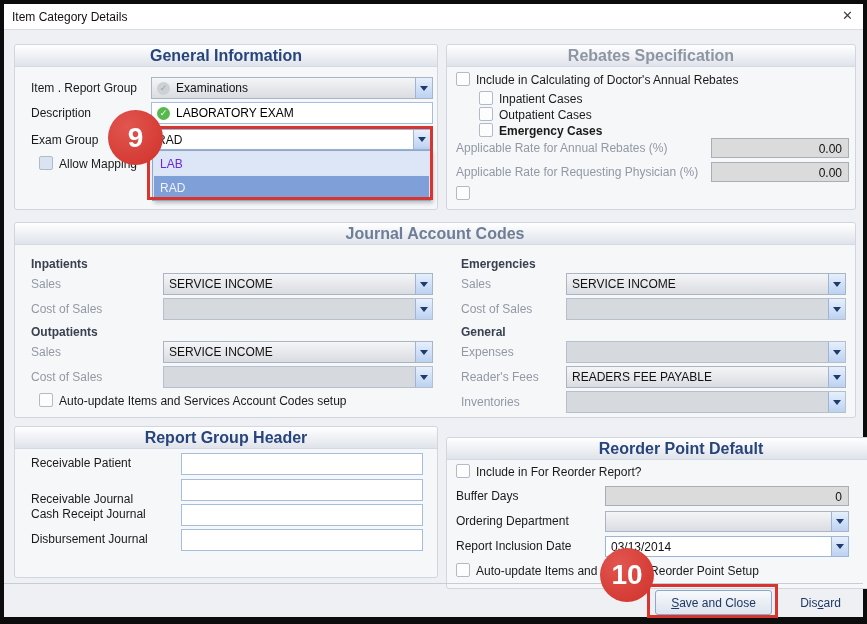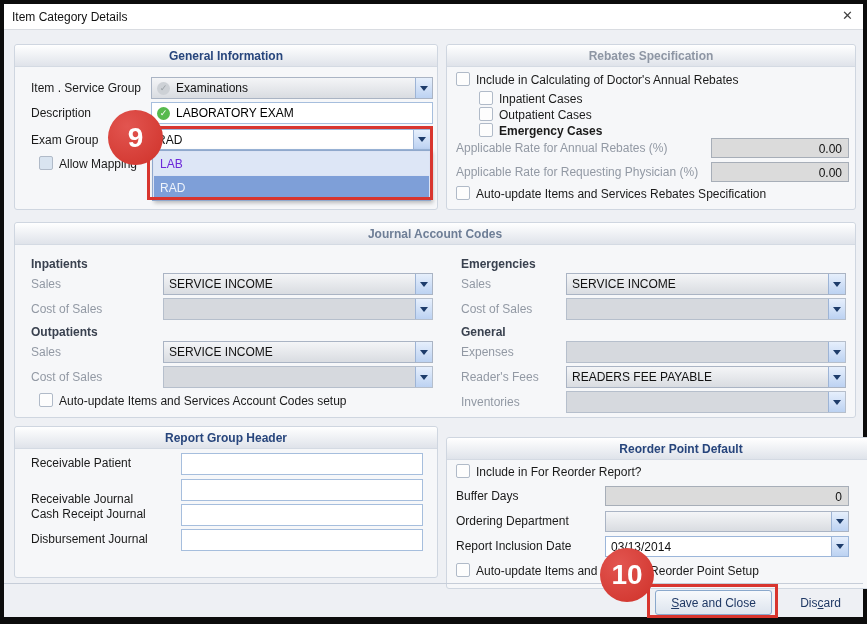--- a/index.html
+++ b/index.html
@@ -6,21 +6,21 @@
   body { font-family:"Liberation Sans", sans-serif; background:#555; }
   .dialog { position:relative; width:867px; height:624px; background:#0c0c0c; overflow:hidden; }
   .titlebar { position:absolute; left:4px; top:4px; right:4px; height:26px; background:#ffffff;
               border-bottom:1px solid #d9dce1; display:flex; align-items:center; }
   .title { font-size:12px; color:#111; padding-left:8px; }
   .closex { position:absolute; right:10px; top:4px; font-size:13px; color:#404040; cursor:pointer; }
   .bodyarea { position:absolute; left:4px; top:30px; right:4px; bottom:7px; background:#eef0f4; }
 
   .group { position:absolute; background:#f6f7f9; border:1px solid #cfd6e0; border-radius:3px; }
   .ghead { height:22px; background:linear-gradient(#ffffff,#dfe3ea); border-bottom:1px solid #d4dae3;
-           border-radius:3px 3px 0 0; text-align:center; font-size:12px; font-weight:bold; line-height:22px; }
+           border-radius:3px 3px 0 0; text-align:center; font-size:16px; font-weight:bold; line-height:22px; }
   .navy { color:#27457c; } .grayhead { color:#8e96a4; } .bluegray { color:#6e7e96; }
 
   .lbl { position:absolute; font-size:12px; color:#1a1a1a; white-space:nowrap; }
   .dlbl { position:absolute; font-size:12px; color:#9299a4; white-space:nowrap; }
   .blbl { position:absolute; font-size:12px; font-weight:bold; color:#39414f; white-space:nowrap; }
 
   .combo { position:absolute; height:22px; background:linear-gradient(#f4f5f7,#d9dce1);
            border:1px solid #aab4c4; font-size:12px; display:flex; align-items:center;
            padding-left:5px; cursor:default; }
   .combo.white { background:#ffffff; border-color:#9cb6da; }
@@ -66,21 +66,21 @@
 
   <div class="titlebar">
     <span class="title">Item Category Details</span>
     <span class="closex">✕</span>
   </div>
 
   <div class="bodyarea">
 
     <div class="group" style="left:10px;top:14px;width:424px;height:166px;">
       <div class="ghead navy">General Information</div>
-      <span class="lbl" style="left:16px;top:36px;">Item . Service Group</span>
+      <span class="lbl" style="left:16px;top:36px;">Item . Report Group</span>
       <div class="combo" style="left:136px;top:32px;width:282px;">
         <span class="cicon gray">✓</span>
         <span class="combo-text">Examinations</span>
         <span class="combo-arrow">
             <i></i>
           </span>
       </div>
       <span class="lbl" style="left:16px;top:61px;">Description</span>
       <div class="tfield" style="left:136px;top:57px;width:282px;">
         <span class="cicon green">✓</span>
@@ -109,21 +109,20 @@
       <span class="lbl" style="left:52px;top:47px;">Inpatient Cases</span>
       <span class="cb" style="left:32px;top:62px;"></span>
       <span class="lbl" style="left:52px;top:63px;">Outpatient Cases</span>
       <span class="cb" style="left:32px;top:78px;"></span>
       <span class="lbl" style="left:52px;top:79px;font-weight:bold;">Emergency Cases</span>
       <span class="dlbl" style="left:9px;top:96px;">Applicable Rate for Annual Rebates (%)</span>
       <div class="numfield" style="left:264px;top:93px;width:138px;">0.00</div>
       <span class="dlbl" style="left:9px;top:120px;">Applicable Rate for Requesting Physician (%)</span>
       <div class="numfield" style="left:264px;top:117px;width:138px;">0.00</div>
       <span class="cb" style="left:9px;top:141px;"></span>
-      <span class="lbl" style="left:29px;top:142px;">Auto-update Items and Services Rebates Specification</span>
     </div>
 
     <div class="group" style="left:10px;top:192px;width:842px;height:196px;">
       <div class="ghead bluegray">Journal Account Codes</div>
 
       <span class="blbl" style="left:16px;top:34px;">Inpatients</span>
       <span class="dlbl" style="left:16px;top:54px;">Sales</span>
       <div class="combo" style="left:148px;top:50px;width:270px;">
         <span class="combo-text">SERVICE INCOME</span>
         <span class="combo-arrow">

